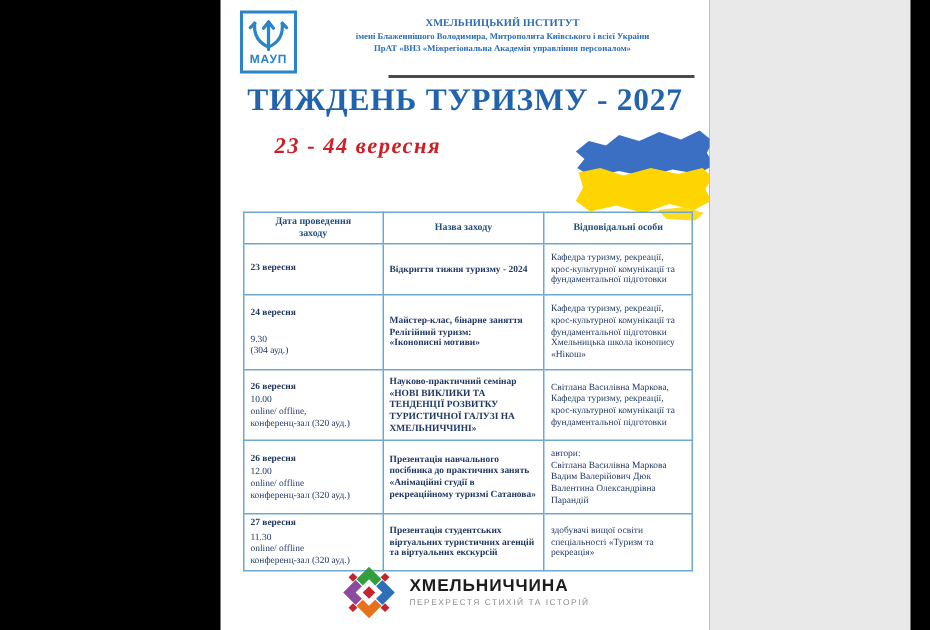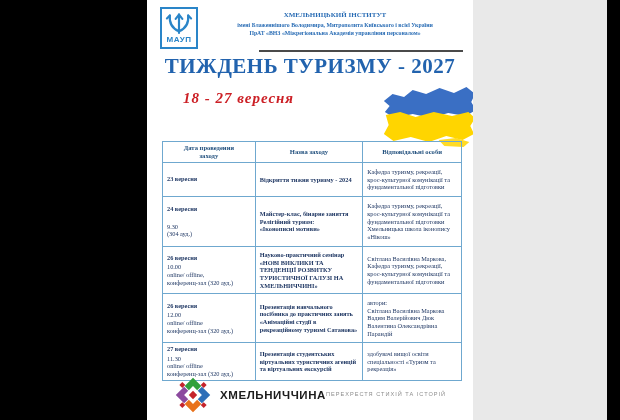--- a/index.html
+++ b/index.html
@@ -54,21 +54,21 @@
   .cell-date{vertical-align:middle;}
   .date-main{font-weight:bold;display:block;}
   .date-rest{display:block;margin-top:2px;font-weight:normal;white-space:pre-line;}
   .cell-event{font-weight:bold;}
   .r1{height:34px;} .r2{height:50px;} .r3{height:47px;} .r4{height:49px;} .r5{height:32px;}
 
   
   .footer{
     position:absolute;bottom:6px;left:0;right:0;display:flex;align-items:center;justify-content:center;gap:8px;
   }
-  .brand-block{display:flex;flex-direction:row;}
+  .brand-block{display:flex;flex-direction:column;}
   .brand-name{
     font-family:"Liberation Sans",sans-serif;font-weight:bold;font-size:11.5px;color:#1c1c1c;letter-spacing:.6px;
   }
   .brand-tagline{
     font-family:"Liberation Sans",sans-serif;font-size:5.6px;color:#8d8d8d;letter-spacing:1px;margin-top:2px;
   }
 </style>
 </head>
 <body>
 
@@ -91,21 +91,21 @@
     </div>
     <div class="inst-text">
       <div class="inst-line1">ХМЕЛЬНИЦЬКИЙ ІНСТИТУТ</div>
       <div class="inst-line2">імені Блаженнішого Володимира, Митрополита Київського і всієї України</div>
       <div class="inst-line3">ПрАТ «ВНЗ «Міжрегіональна Академія управління персоналом»</div>
     </div>
   </div>
   <div class="divider"></div>
 
   <div class="poster-title">ТИЖДЕНЬ ТУРИЗМУ - 2027</div>
-  <div class="date-range">18 - 27 вересня</div>
+  <div class="date-range">23 - 44 вересня</div>
 
   <svg class="flag" viewBox="0 0 100 64" preserveAspectRatio="none">
     <path fill="#3a6fc4" d="M3 16 L12 9 L24 12 L33 5 L47 9 L61 3 L76 8 L89 2 L98 9 L94 17 L99 25 L88 31 L70 28 L52 33 L33 29 L14 33 L4 27 L9 21 Z"></path>
     <path fill="#ffd500" d="M5 30 L20 27 L36 32 L55 27 L74 31 L91 27 L98 33 L93 41 L97 49 L85 55 L68 51 L50 57 L31 52 L13 56 L3 49 L8 40 Z"></path>
     <path fill="#ffd500" opacity="0.85" d="M60 55 L78 53 L92 57 L86 62 L66 61 Z"></path>
   </svg>
 
   <div class="table-wrap">
     <table class="schedule">
       <colgroup>

